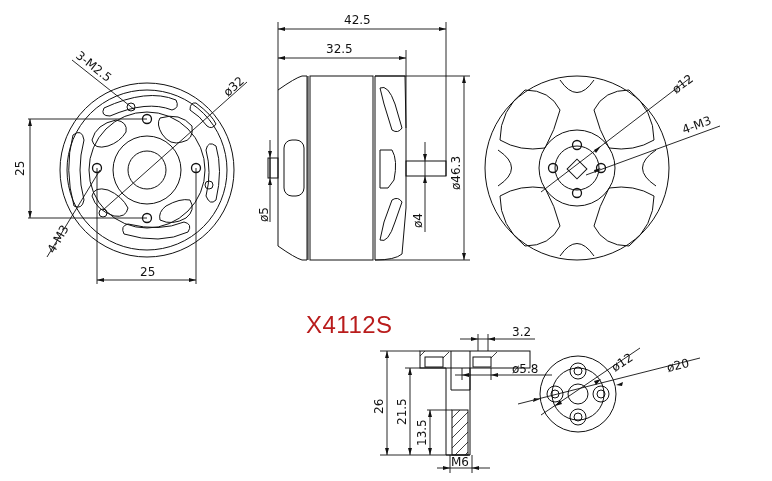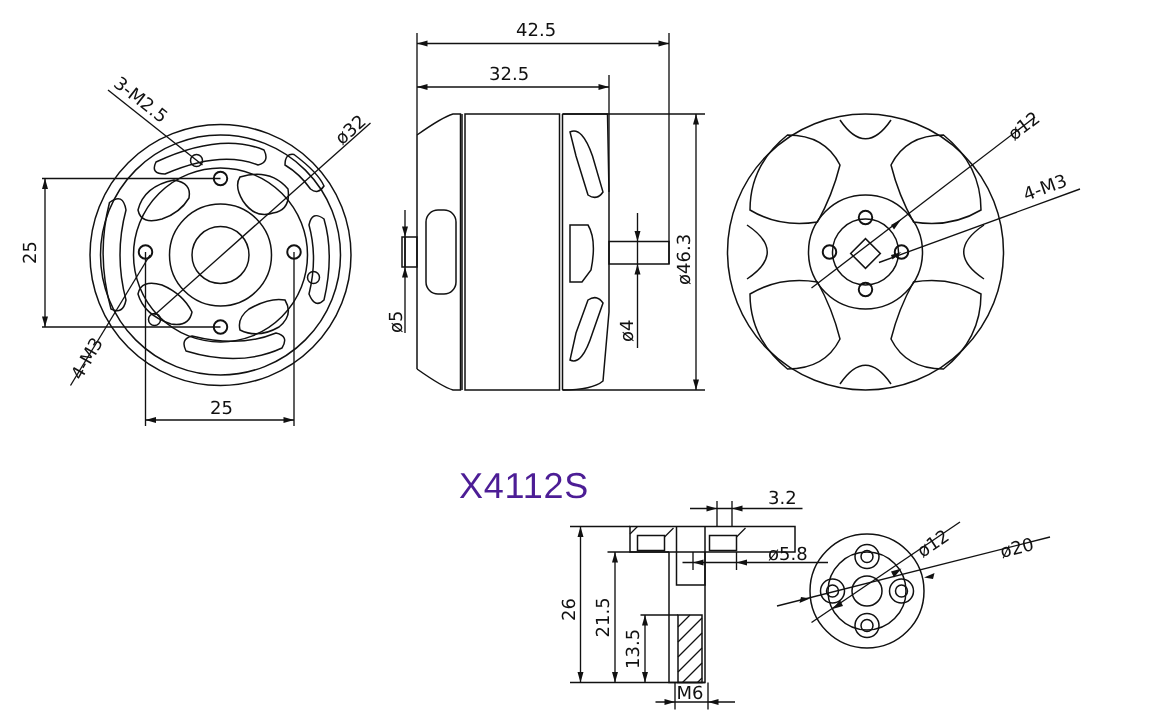--- a/index.html
+++ b/index.html
@@ -3,21 +3,21 @@
 <meta charset="utf-8">
 <style>
   html, body { margin: 0; padding: 0; background: #ffffff; }
   body { width: 772px; height: 481px; overflow: hidden; position: relative; font-family: "DejaVu Sans", sans-serif; }
   #drawing { position: absolute; left: 0; top: 0; width: 772px; height: 481px; }
   .ln { stroke: #111; stroke-width: 1; fill: none; }
   .ln2 { stroke: #111; stroke-width: 1.3; fill: none; }
   .dim { stroke: #111; stroke-width: 0.9; fill: none; }
   .arrow { fill: #111; stroke: none; }
   .dimtxt { font-family: "DejaVu Sans", sans-serif; font-size: 12px; fill: #111; }
-  .title { position: absolute; left: 306px; top: 311px; font-family: "Liberation Sans", sans-serif; font-size: 24px; color: #4c1d95; letter-spacing: 0.5px; }
+  .title { position: absolute; left: 306px; top: 311px; font-family: "Liberation Sans", sans-serif; font-size: 24px; color: #b91c1c; letter-spacing: 0.5px; }
   .hatch { stroke: #111; stroke-width: 0.8; }
 </style>
 </head>
 <body>
 
 <div class="title">X4112S</div>
 
 <svg id="drawing" viewBox="0 0 772 481" xmlns="http://www.w3.org/2000/svg">
 
   <g>

